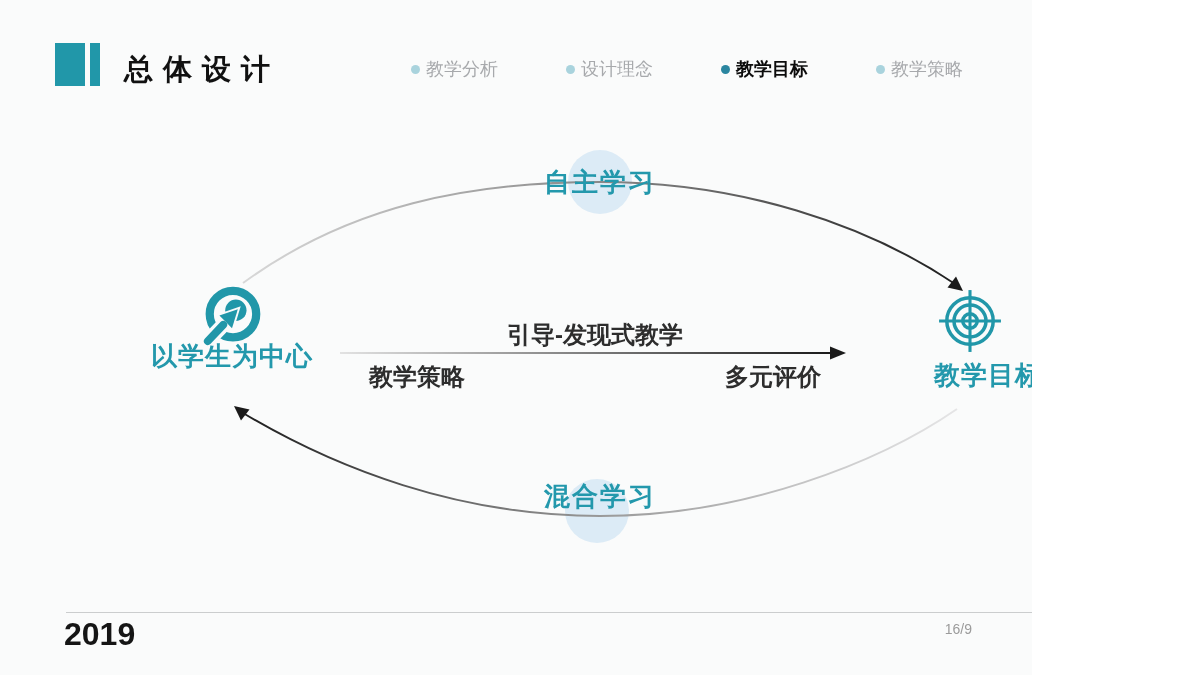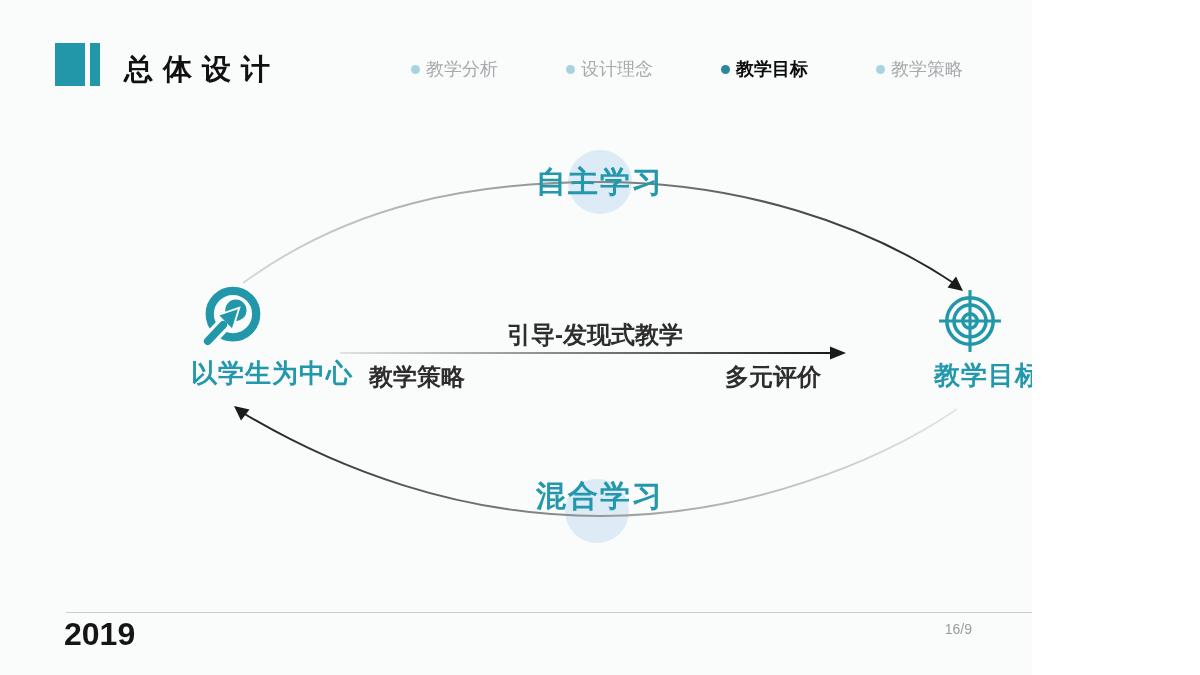--- a/index.html
+++ b/index.html
@@ -18,27 +18,27 @@
   .nav-item{display:flex;align-items:center;font-size:18px;color:#a7a9ac;cursor:default;white-space:nowrap;}
   .nav-item .dot{width:9px;height:9px;border-radius:50%;background:#a9d3dd;margin-right:6px;flex:0 0 auto;}
   .nav-item.active{color:#0c0c0c;font-weight:600;}
   .nav-item.active .dot{background:#2b86a0;}
   
   .overlay{position:absolute;left:0;top:0;}
   .halo{position:absolute;width:64px;height:64px;border-radius:50%;background:#dcebf6;transform:translate(-50%,-50%);}
   .halo-top{left:600px;top:182px;}
   .halo-bottom{left:597px;top:511px;}
   .center-abs{position:absolute;transform:translate(-50%,-50%);white-space:nowrap;}
-  .loop-label{font-size:30px;font-weight:bold;color:#2398ac;letter-spacing:2px;}
+  .loop-label{font-size:26px;font-weight:bold;color:#2398ac;letter-spacing:2px;}
   .loop-label-top{left:600px;top:182px;}
   .loop-label-bottom{left:600px;top:496px;}
   .node-icon-left{left:232px;top:319px;}
   .node-icon-right{left:970px;top:323px;}
   .node-label{font-size:26px;font-weight:bold;color:#2398ac;letter-spacing:1px;}
-  .node-label-left{left:232px;top:373px;margin-left:40px;}
+  .node-label-left{left:232px;top:356px;}
   .node-label-right{left:972px;top:375px;margin-left:16px;}
   .flow-label{font-size:24px;font-weight:bold;color:#2d2d2d;}
   .flow-above{left:595px;top:335px;}
   .flow-below-left{left:417px;top:377px;}
   .flow-below-right{left:773px;top:377px;}
   
   .footer-line{position:absolute;left:66px;top:612px;width:1072px;height:1px;background:#cbcdce;}
   .footer-year{position:absolute;left:64px;top:616px;font-size:32px;font-weight:bold;color:#151515;}
   .footer-ratio{position:absolute;right:60px;top:621px;font-size:14px;color:#9b9b9b;}
 </style>

